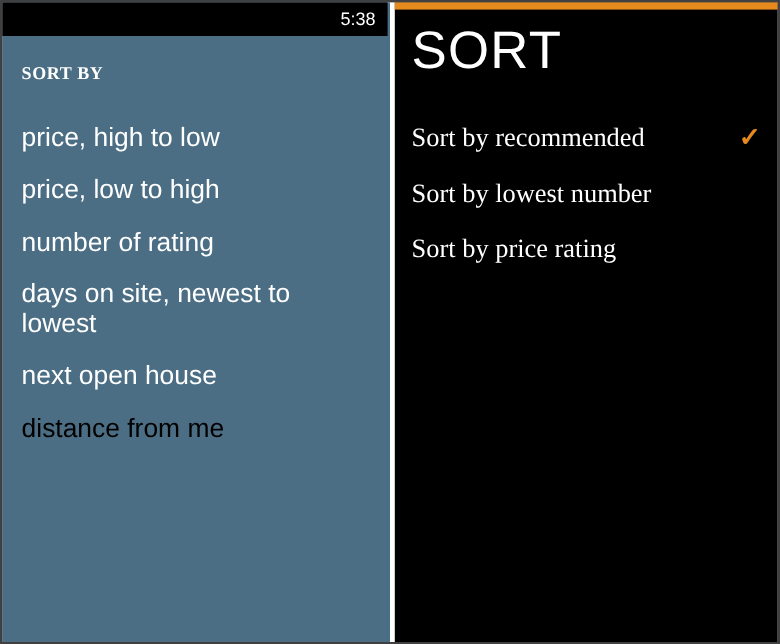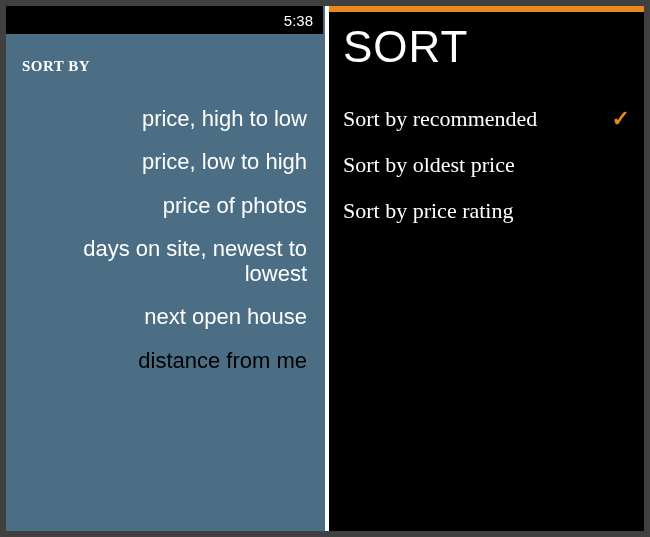--- a/index.html
+++ b/index.html
@@ -8,21 +8,21 @@
       height: 537px;
       background: #fff;
       font-family: "Segoe UI Light", "Segoe UI", Arial, sans-serif;
       overflow: hidden;
       position: relative;
     }
     .screens {
       display: flex;
       width: 100%;
       height: 100%;
-      border: 6px solid #404040;
+      border: 2px solid #404040;
       background: #fff;
     }
     
     .screen-left {
       width: 50%;
       height: 100%;
       background: #4b6e84;
       display: flex;
       flex-direction: column;
       padding-right: 2px;
@@ -56,21 +56,20 @@
       display: flex;
       flex-direction: column;
     }
     .left-option {
       color: #fff;
       font-size: 22px;
       font-weight: 300;
       line-height: 1.15;
       padding: 9px 0;
       cursor: pointer;
-      text-align: right;
     }
     .left-option.selected {
       color: #000000;
     }
     
     .screen-right {
       width: 50%;
       height: 100%;
       background: #000;
       display: flex;
@@ -122,39 +121,39 @@
 
   <div class="screen-left">
     <div class="statusbar">
       <span>5:38</span>
     </div>
     <div class="left-content">
       <div class="left-title">SORT BY</div>
       <div class="left-options" id="left-options">
           <div class="left-option">price, high to low</div>
           <div class="left-option">price, low to high</div>
-          <div class="left-option">price of photos</div>
+          <div class="left-option">number of rating</div>
           <div class="left-option">days on site, newest to lowest</div>
           <div class="left-option">next open house</div>
           <div class="left-option selected">distance from me</div>
         </div>
     </div>
   </div>
 
   <div class="screen-right">
     <div class="accentbar"></div>
     <div class="right-content">
       <div class="right-title">SORT</div>
       <div class="right-options" id="right-options">
           <div class="right-option">
             <span>Sort by recommended</span>
             <span class="check">✓</span>
           </div>
           <div class="right-option">
-            <span>Sort by oldest price</span>
+            <span>Sort by lowest number</span>
           </div>
           <div class="right-option">
             <span>Sort by price rating</span>
           </div>
         </div>
     </div>
   </div>
 
 </div>
 

